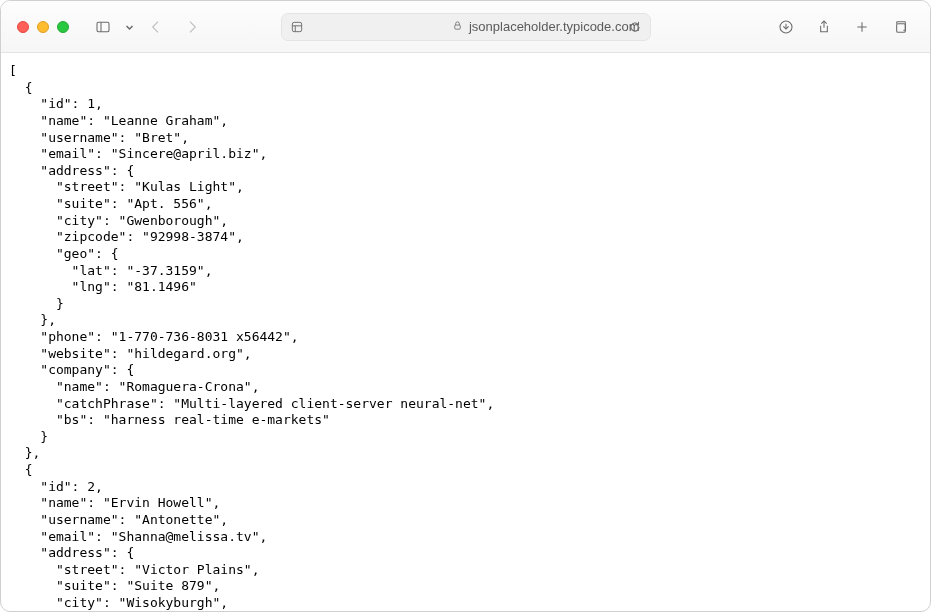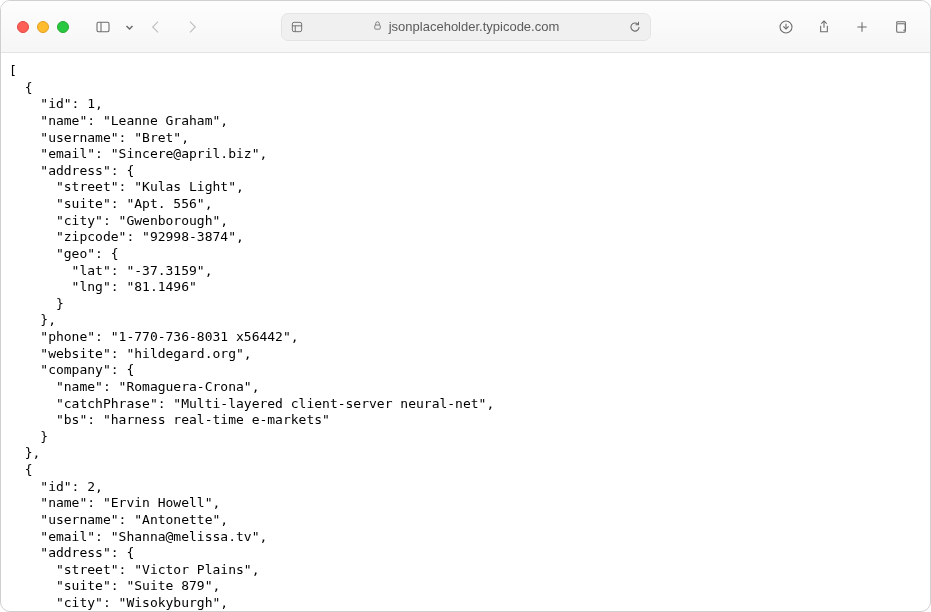--- a/index.html
+++ b/index.html
@@ -32,21 +32,21 @@
       color:#6b6b6b; border-radius:6px;
     }
     .icon-btn svg { width:16px; height:16px; stroke:#6b6b6b; fill:none; stroke-width:1.6; }
     .icon-btn.nav-dis svg { stroke:#bdbdbd; }
     .addr-wrap {
       position:absolute; left:50%; transform:translateX(-50%);
       display:flex; align-items:center; gap:6px;
       background:#f0f0f0; border:1px solid #e4e4e4;
       border-radius:7px; height:28px; width:370px;
       padding:0 10px; color:#5b5b5b; font-size:13px;
-      justify-content:center;
+      justify-content:flex-end;
     }
     .addr-wrap .lock svg{ width:11px; height:11px; stroke:#6b6b6b; fill:none; stroke-width:1.8;}
     .addr-wrap .reload { position:absolute; right:8px; display:flex; }
     .addr-wrap .reload svg{ width:14px; height:14px; stroke:#6b6b6b; fill:none; stroke-width:1.8;}
     .addr-wrap .privacy { position:absolute; left:8px; display:flex; }
     .addr-wrap .privacy svg{ width:14px; height:14px; stroke:#6b6b6b; fill:none; stroke-width:1.6;}
     .right-tools { margin-left:auto; display:flex; gap:10px; align-items:center;}
     .content {
       flex:1; overflow:auto;
       padding: 10px 8px;

